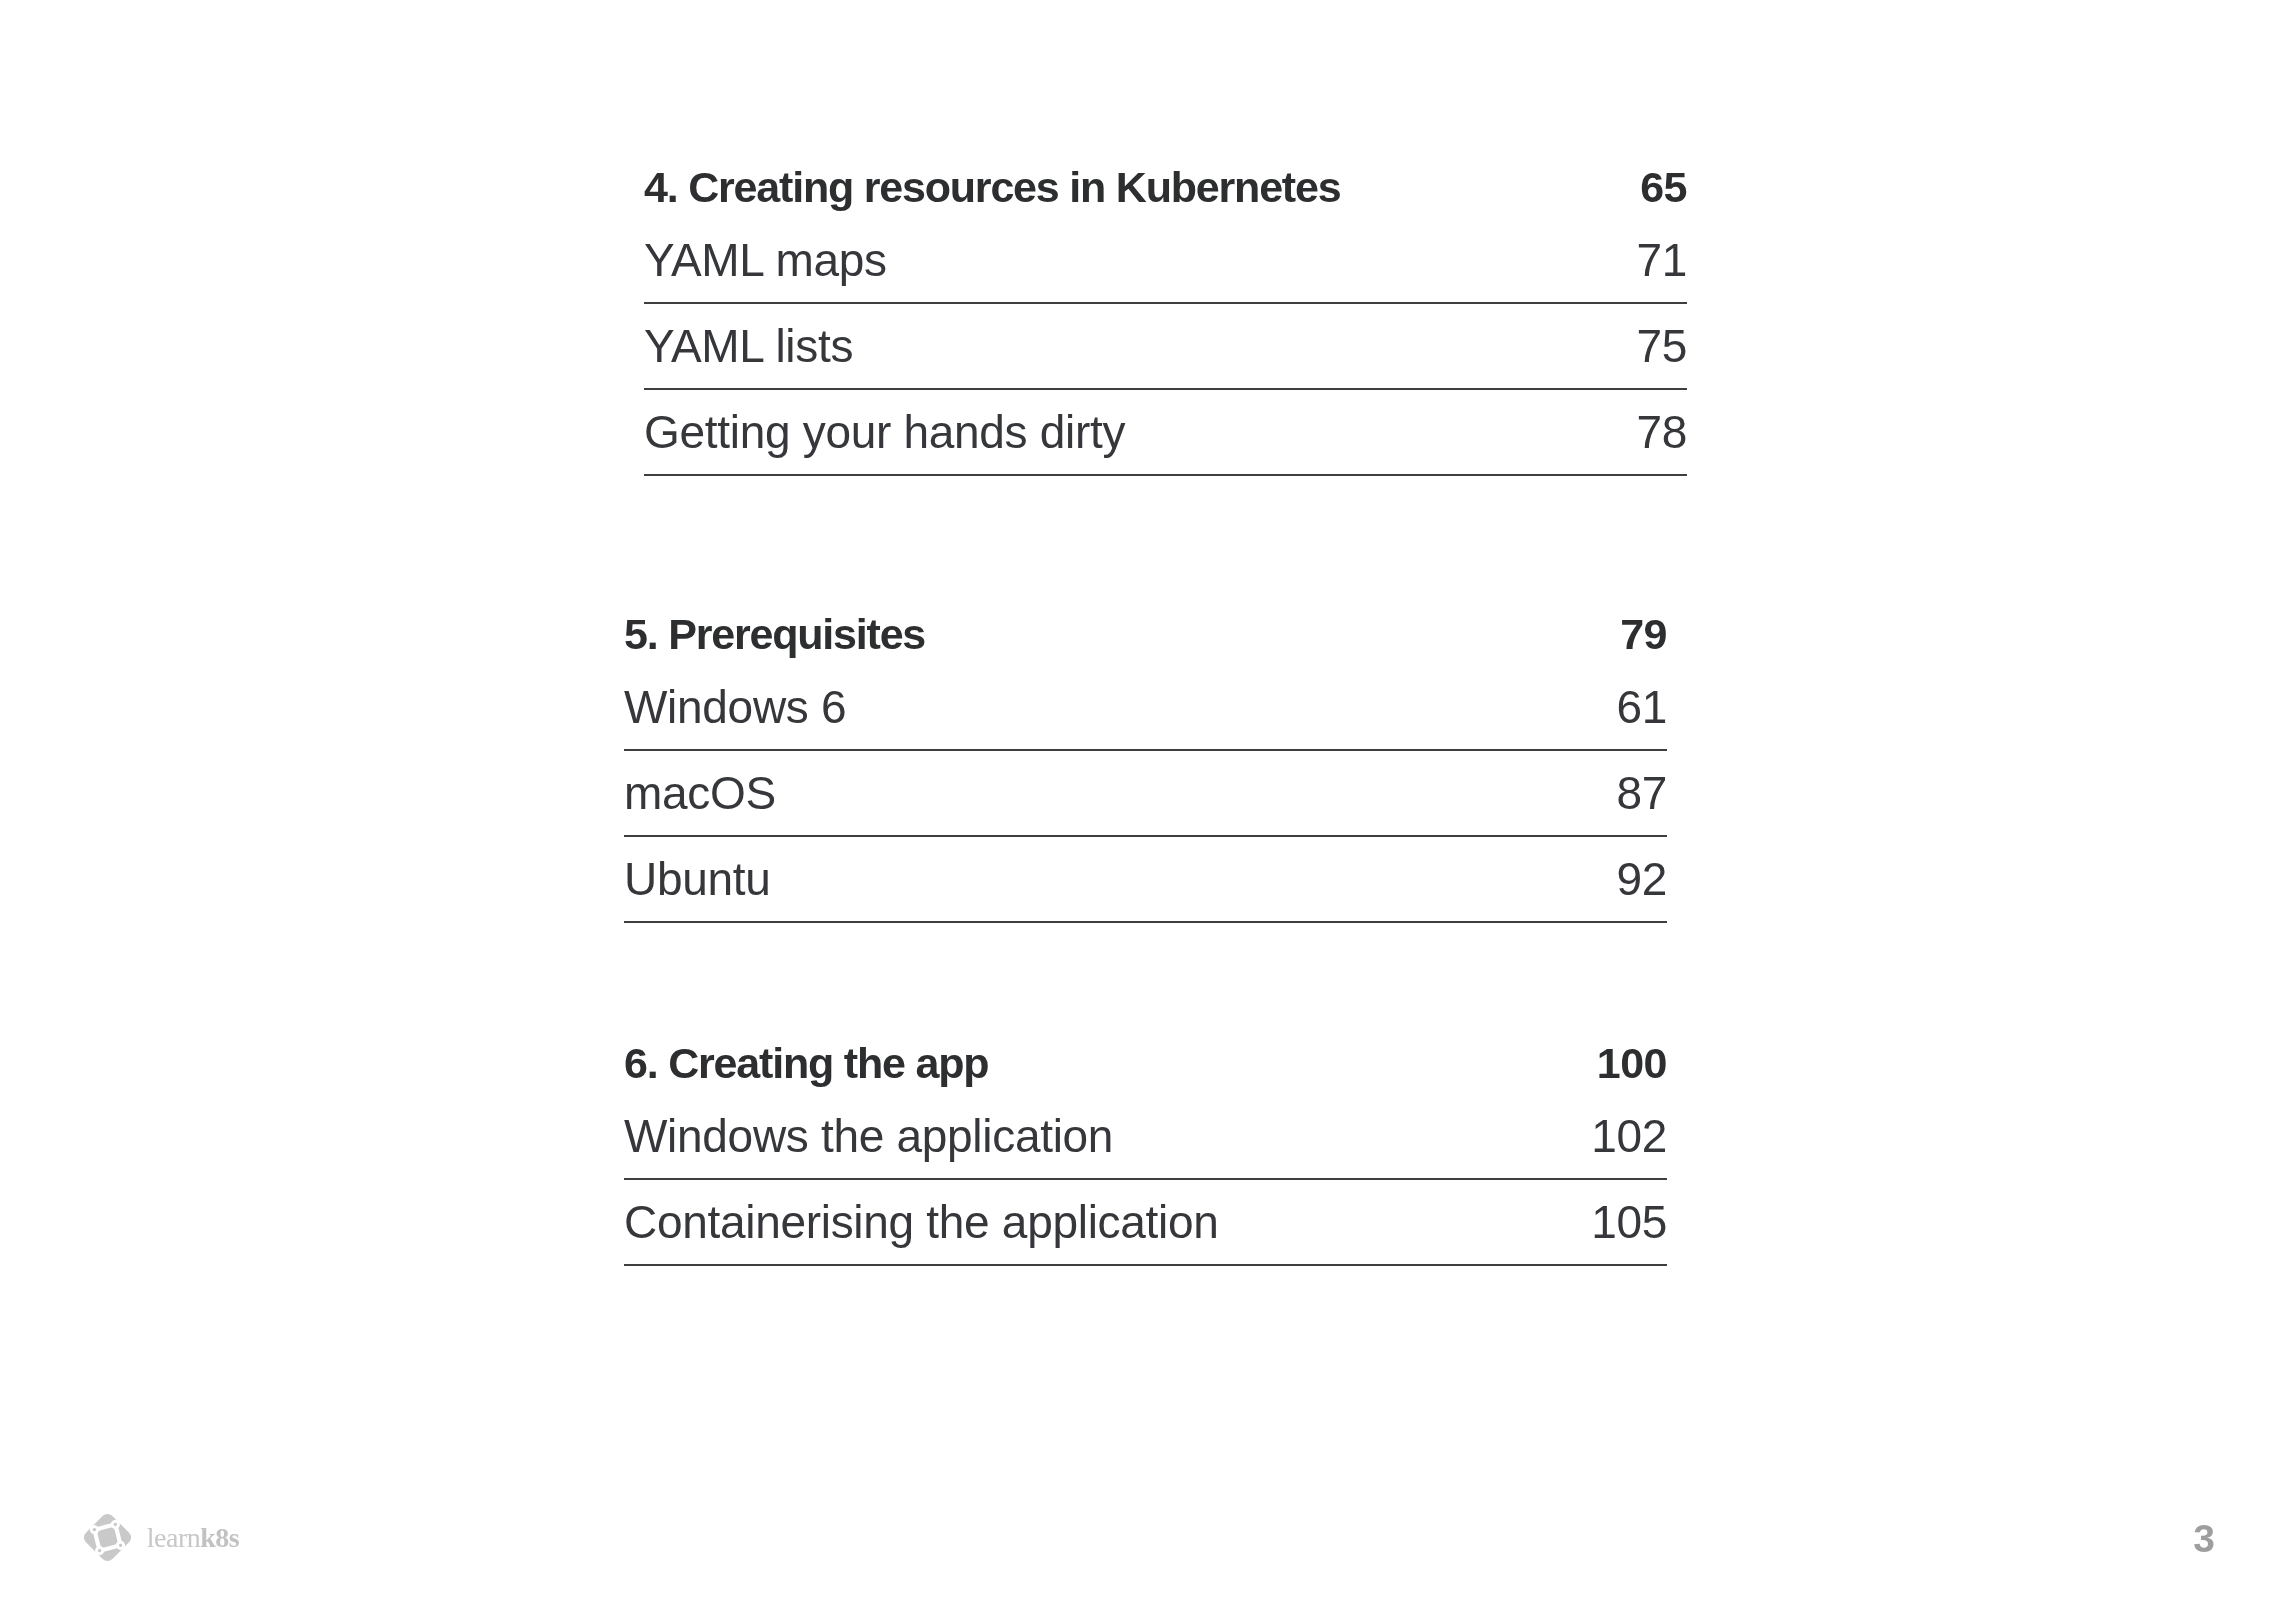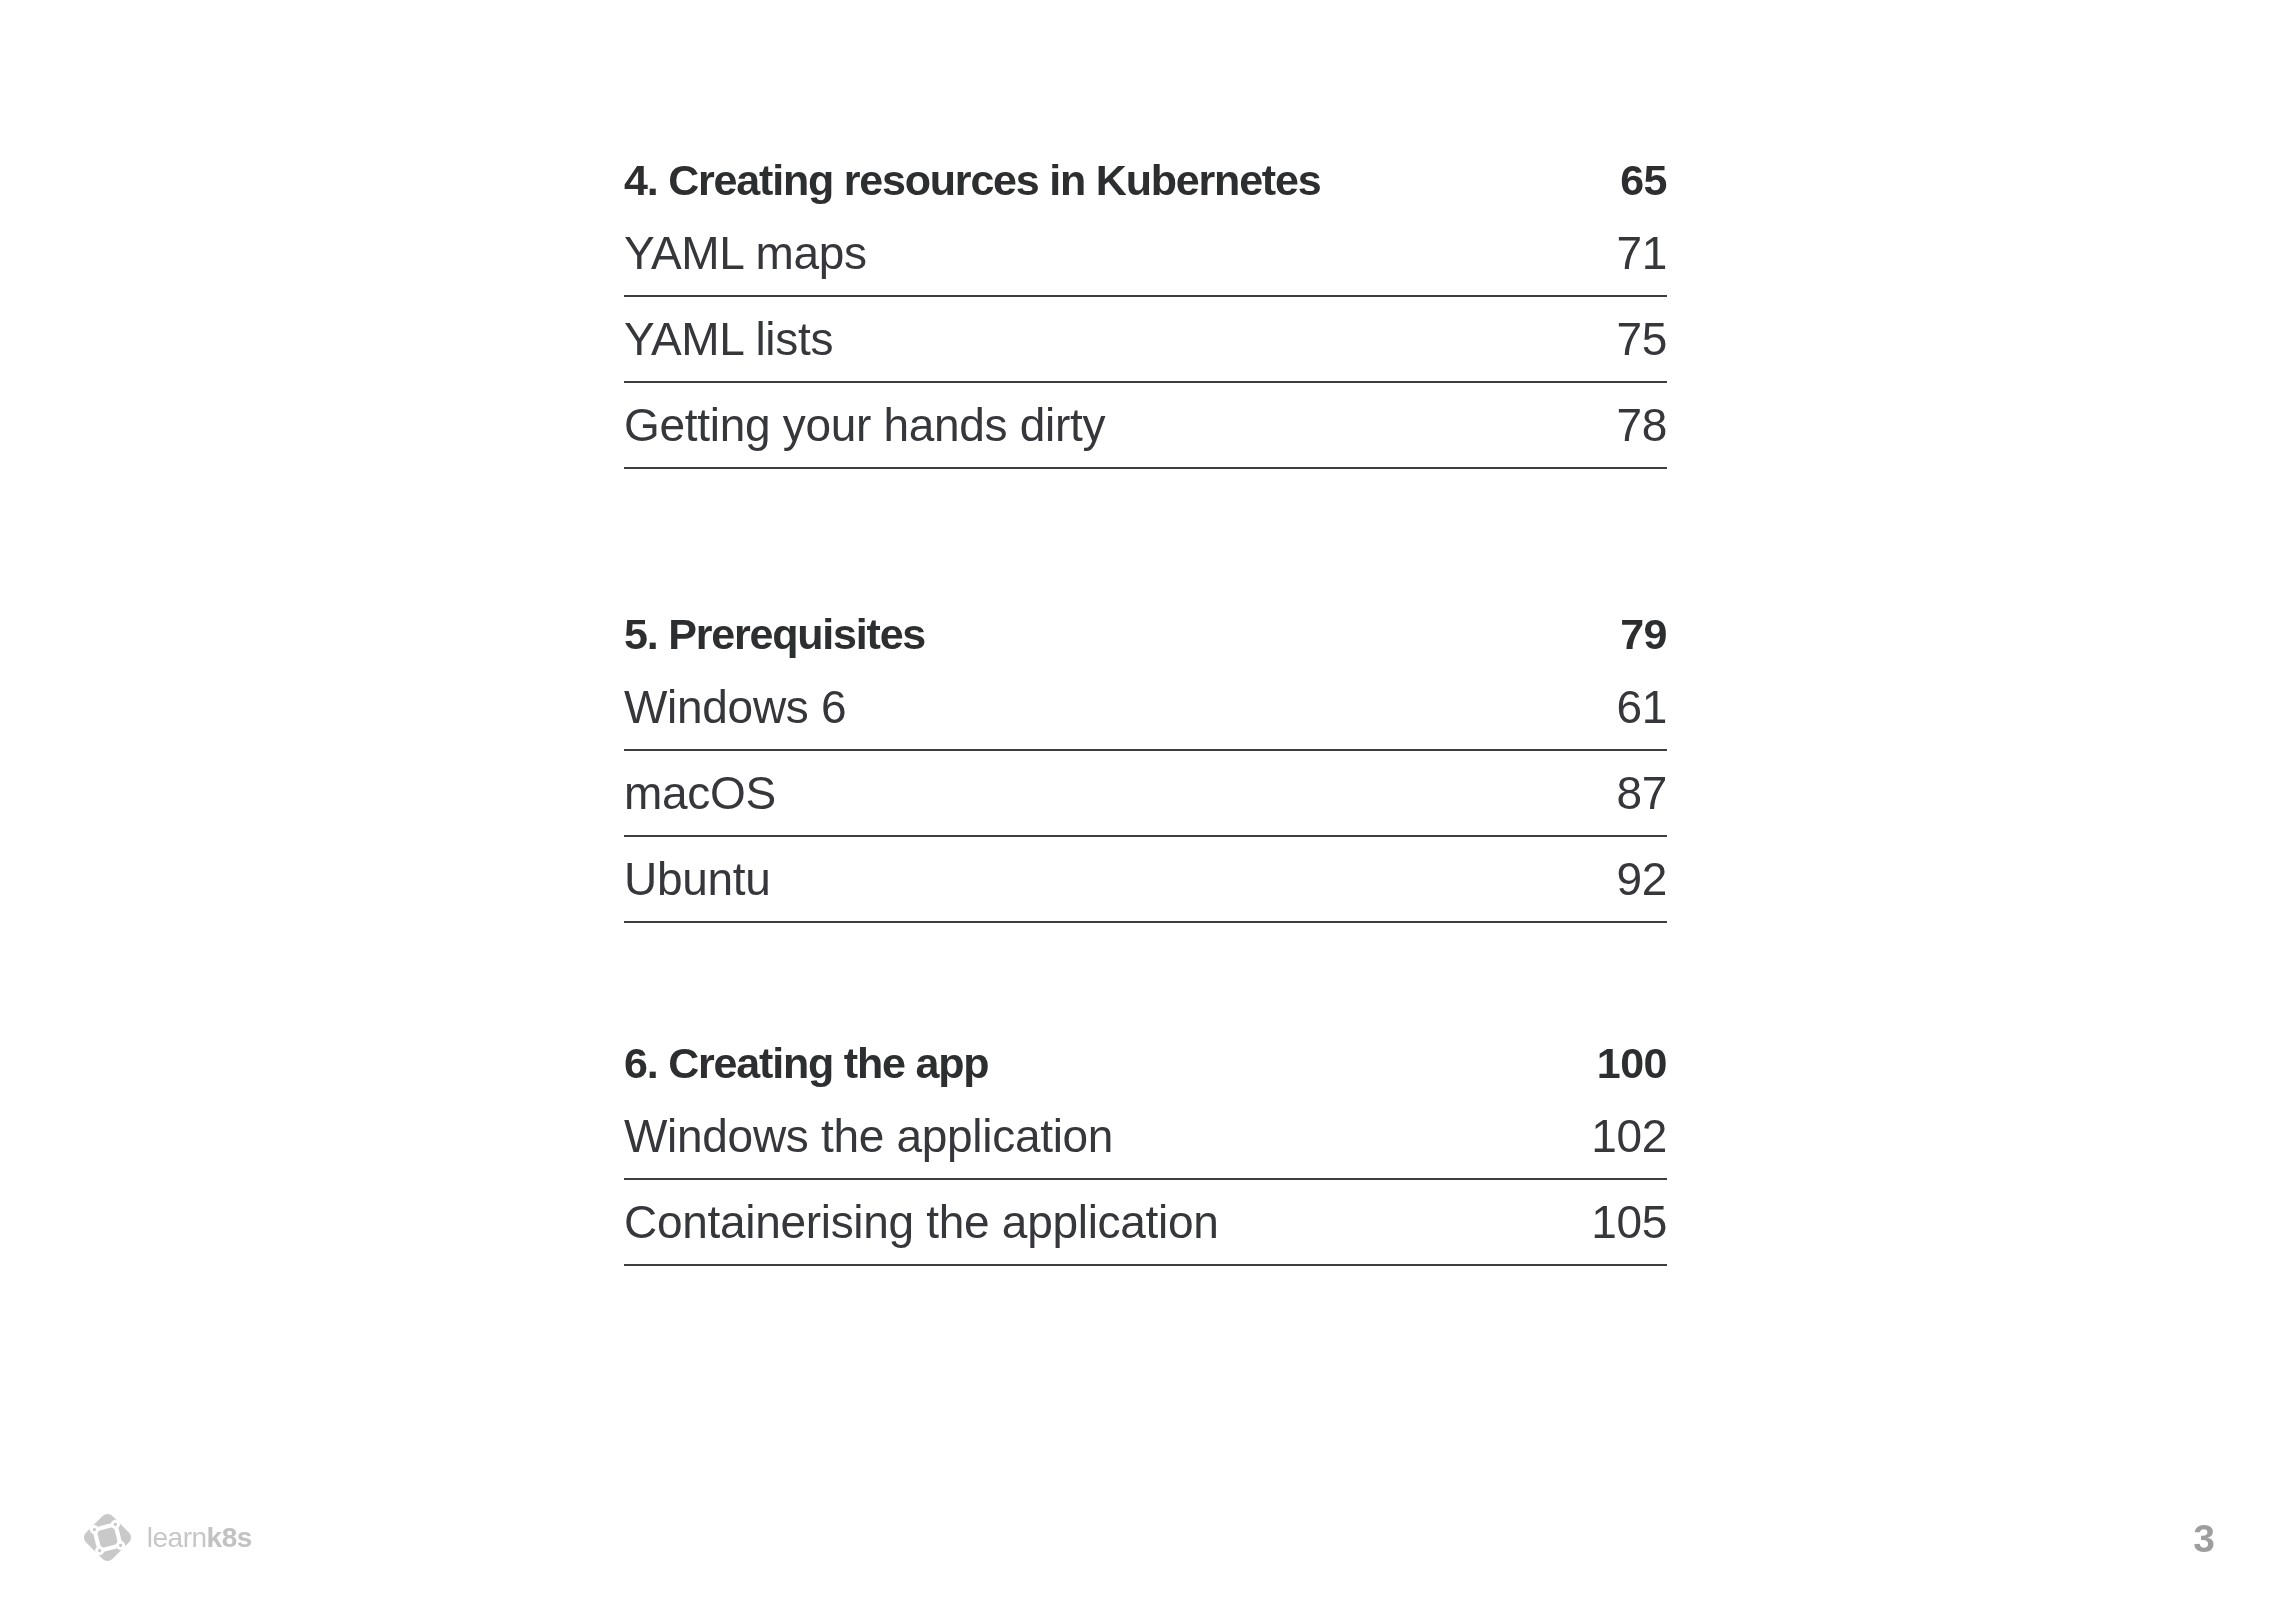--- a/index.html
+++ b/index.html
@@ -13,21 +13,21 @@
   .page {
     position: absolute; inset: 0;
     background: #ffffff;
   }
   
   .toc-section {
     position: absolute;
     left: 624px;
     width: 1043px;
   }
-  .toc-section.s0 { top: 150px; }
+  .toc-section.s0 { top: 157px; margin-left: 20px; }
   .toc-section.s1 { top: 604px; }
   .toc-section.s2 { top: 1033px; }
   .toc-heading {
     height: 61px;
     display: flex;
     justify-content: space-between;
     align-items: baseline;
     line-height: 61px;
     font-size: 43px;
     font-weight: 700;
@@ -50,20 +50,21 @@
     color: #35373a;
     cursor: pointer;
   }
   
   .footer-logo {
     position: absolute;
     left: 76px; top: 1506px;
     width: 225px; height: 63px;
     display: flex;
     align-items: center;
+    font-family: Liberation Serif, serif;
   }
   .footer-logo svg { width: 63px; height: 63px; display: block; }
   .footer-logo-text {
     margin-left: 7.8px;
     font-size: 28px;
     letter-spacing: -0.5px;
     color: #c7c7c7;
     white-space: nowrap;
   }
   .footer-logo-text .bold { font-weight: 700; color: #c2c2c2; }

